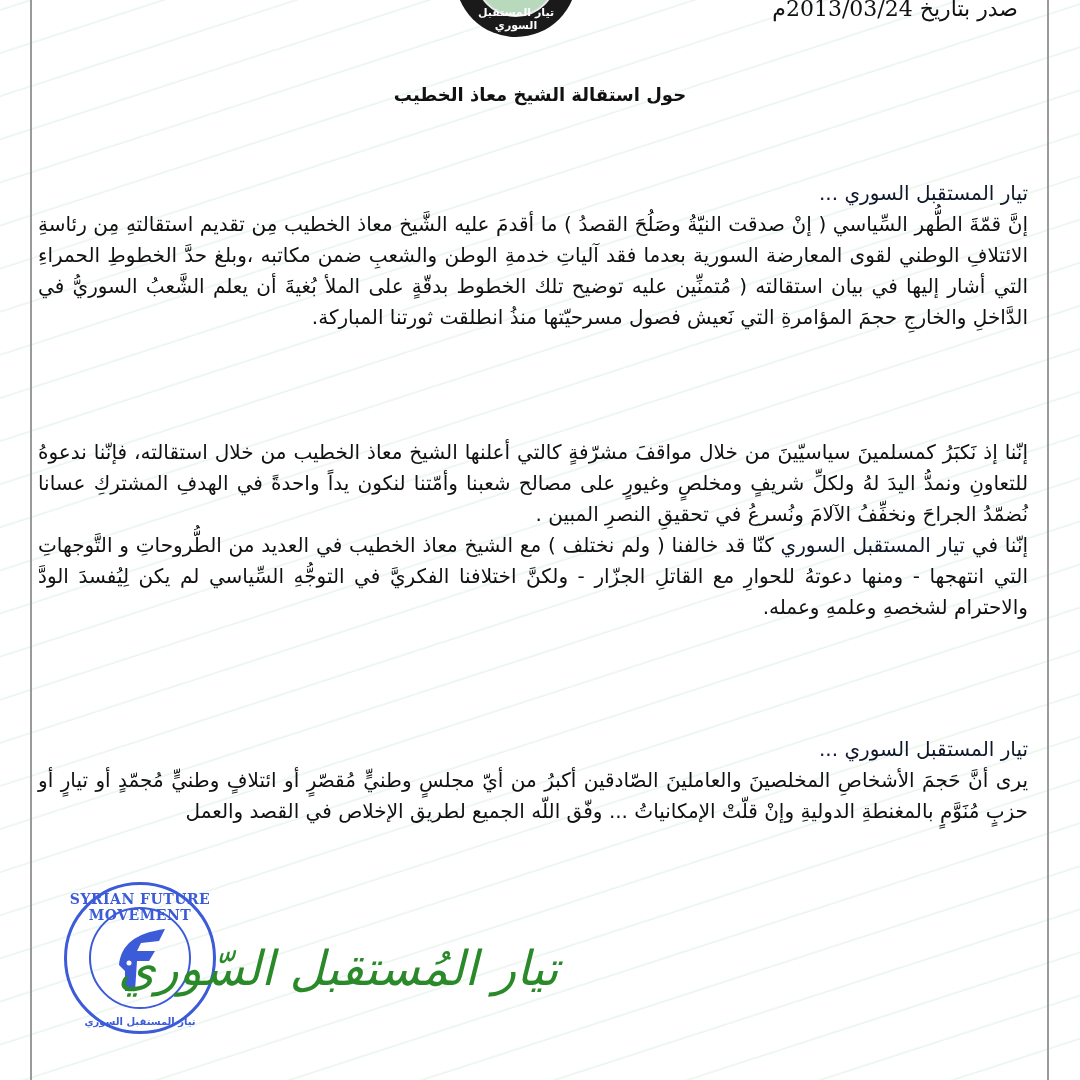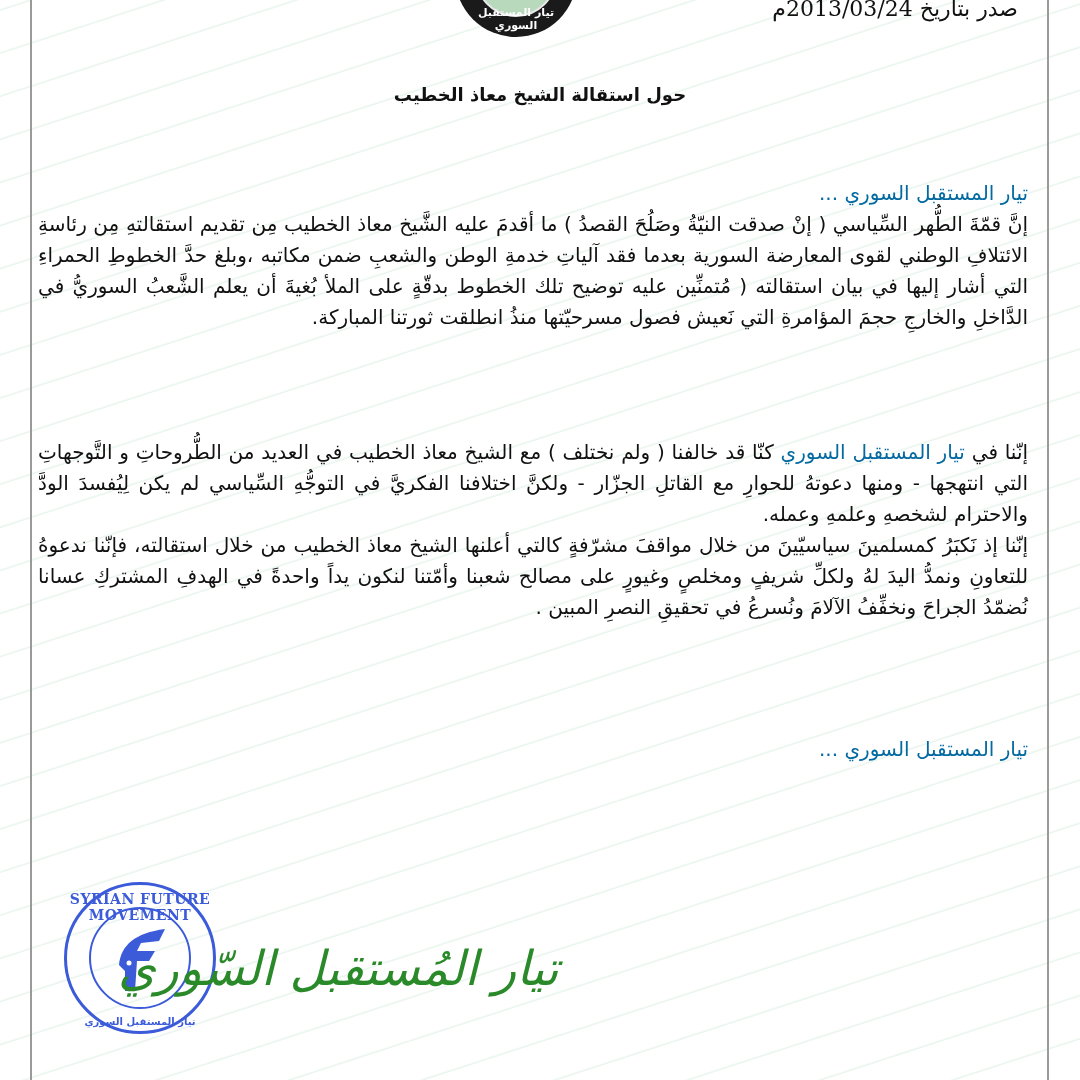--- a/index.html
+++ b/index.html
@@ -32,21 +32,21 @@
   }
   .title {
     position: absolute; left: 0; right: 0; top: 84px; text-align: center;
     font-size: 18px; font-weight: bold; direction: rtl;
   }
   .content {
     position: absolute; left: 38px; width: 990px; direction: rtl; text-align: justify;
     font-size: 20px; line-height: 31px;
   }
   .content p { margin: 0; text-align-last: right; }
-  .green { color: #0369a1; }
+  .green { color: #0f172a; }
   .stamp {
     position: absolute; left: 64px; top: 882px; width: 152px; height: 152px;
     border-radius: 50%; border: 3px solid #3b5bd9; box-sizing: border-box;
   }
   .stamp .ring { position: absolute; inset: 22px; border-radius: 50%; border: 2px solid #3b5bd9; }
   .stamp .emblem {
     position: absolute; left: 48px; top: 40px; width: 54px; height: 70px;
   }
   .stamp .en {
     position: absolute; top: 6px; left: 0; right: 0; text-align: center;
@@ -76,26 +76,27 @@
 <div class="date">صدر بتاريخ 2013/03/24م</div>
 
 <div class="title">حول استقالة الشيخ معاذ الخطيب</div>
 
 <div class="content" style="top:178px;">
   <p class="green">تيار المستقبل السوري ...</p>
   <p>إنَّ قمّةَ الطُّهر السِّياسي ( إنْ صدقت النيّةُ وصَلُحَ القصدُ ) ما أقدمَ عليه الشَّيخ معاذ الخطيب مِن تقديم استقالتهِ مِن رئاسةِ الائتلافِ الوطني لقوى المعارضة السورية بعدما فقد آلياتِ خدمةِ الوطن والشعبِ ضمن مكاتبه ،وبلغ حدَّ الخطوطِ الحمراءِ التي أشار إليها في بيان استقالته ( مُتمنِّين عليه توضيح تلك الخطوط بدقّةٍ على الملأ بُغيةَ أن يعلم الشَّعبُ السوريُّ في الدَّاخلِ والخارجِ حجمَ المؤامرةِ التي نَعيش فصول مسرحيّتها منذُ انطلقت ثورتنا المباركة.</p>
 </div>
 
 <div class="content" style="top:437px;">
+  <p>إنّنا إذ نَكبَرُ كمسلمينَ سياسيّينَ من خلال مواقفَ مشرّفةٍ كالتي أعلنها الشيخ معاذ الخطيب من خلال استقالته، فإنّنا ندعوهُ للتعاونِ ونمدُّ اليدَ لهُ ولكلِّ شريفٍ ومخلصٍ وغيورٍ على مصالح شعبنا وأمّتنا لنكون يداً واحدةً في الهدفِ المشتركِ عسانا نُضمّدُ الجراحَ ونخفِّفُ الآلامَ ونُسرعُ في تحقيقِ النصرِ المبين .</p>
   <p><span>إنّنا في</span> <span class="green">تيار المستقبل السوري</span> <span>كنّا قد خالفنا ( ولم نختلف ) مع الشيخ معاذ الخطيب في العديد من الطُّروحاتِ و التَّوجهاتِ التي انتهجها - ومنها دعوتهُ للحوارِ مع القاتلِ الجزّار - ولكنَّ اختلافنا الفكريَّ في التوجُّهِ السِّياسي لم يكن لِيُفسدَ الودَّ والاحترام لشخصهِ وعلمهِ وعمله.</span></p>
-  <p>إنّنا إذ نَكبَرُ كمسلمينَ سياسيّينَ من خلال مواقفَ مشرّفةٍ كالتي أعلنها الشيخ معاذ الخطيب من خلال استقالته، فإنّنا ندعوهُ للتعاونِ ونمدُّ اليدَ لهُ ولكلِّ شريفٍ ومخلصٍ وغيورٍ على مصالح شعبنا وأمّتنا لنكون يداً واحدةً في الهدفِ المشتركِ عسانا نُضمّدُ الجراحَ ونخفِّفُ الآلامَ ونُسرعُ في تحقيقِ النصرِ المبين .</p>
 </div>
 
 <div class="content" style="top:734px;">
   <p class="green">تيار المستقبل السوري ...</p>
+  <p>يرى أنَّ حَجمَ الأشخاصِ المخلصينَ والعاملينَ الصّادقين أكبرُ من أيّ مجلسٍ وطنيٍّ مُقصّرٍ أو ائتلافٍ وطنيٍّ مُجمّدٍ أو تيارٍ أو حزبٍ مُنَوَّمٍ بالمغنطةِ الدوليةِ وإنْ قلّتْ الإمكانياتُ ... وفّق اللّه الجميع لطريق الإخلاص في القصد والعمل</p>
 </div>
 
 <div class="stamp">
   <div class="ring"></div>
   <div class="en">SYRIAN FUTURE MOVEMENT</div>
   <svg class="emblem" viewBox="0 0 54 70">
     <path d="M4 40 C6 20 20 8 50 4 L44 16 L26 18 L22 26 L40 26 L34 36 L22 36 L20 66 L10 66 L10 46 Z" fill="#3b5bd9"></path>
     <circle cx="14" cy="38" r="2.5" fill="#fff"></circle>
   </svg>
   <div class="ar">تيار المستقبل السوري</div>

